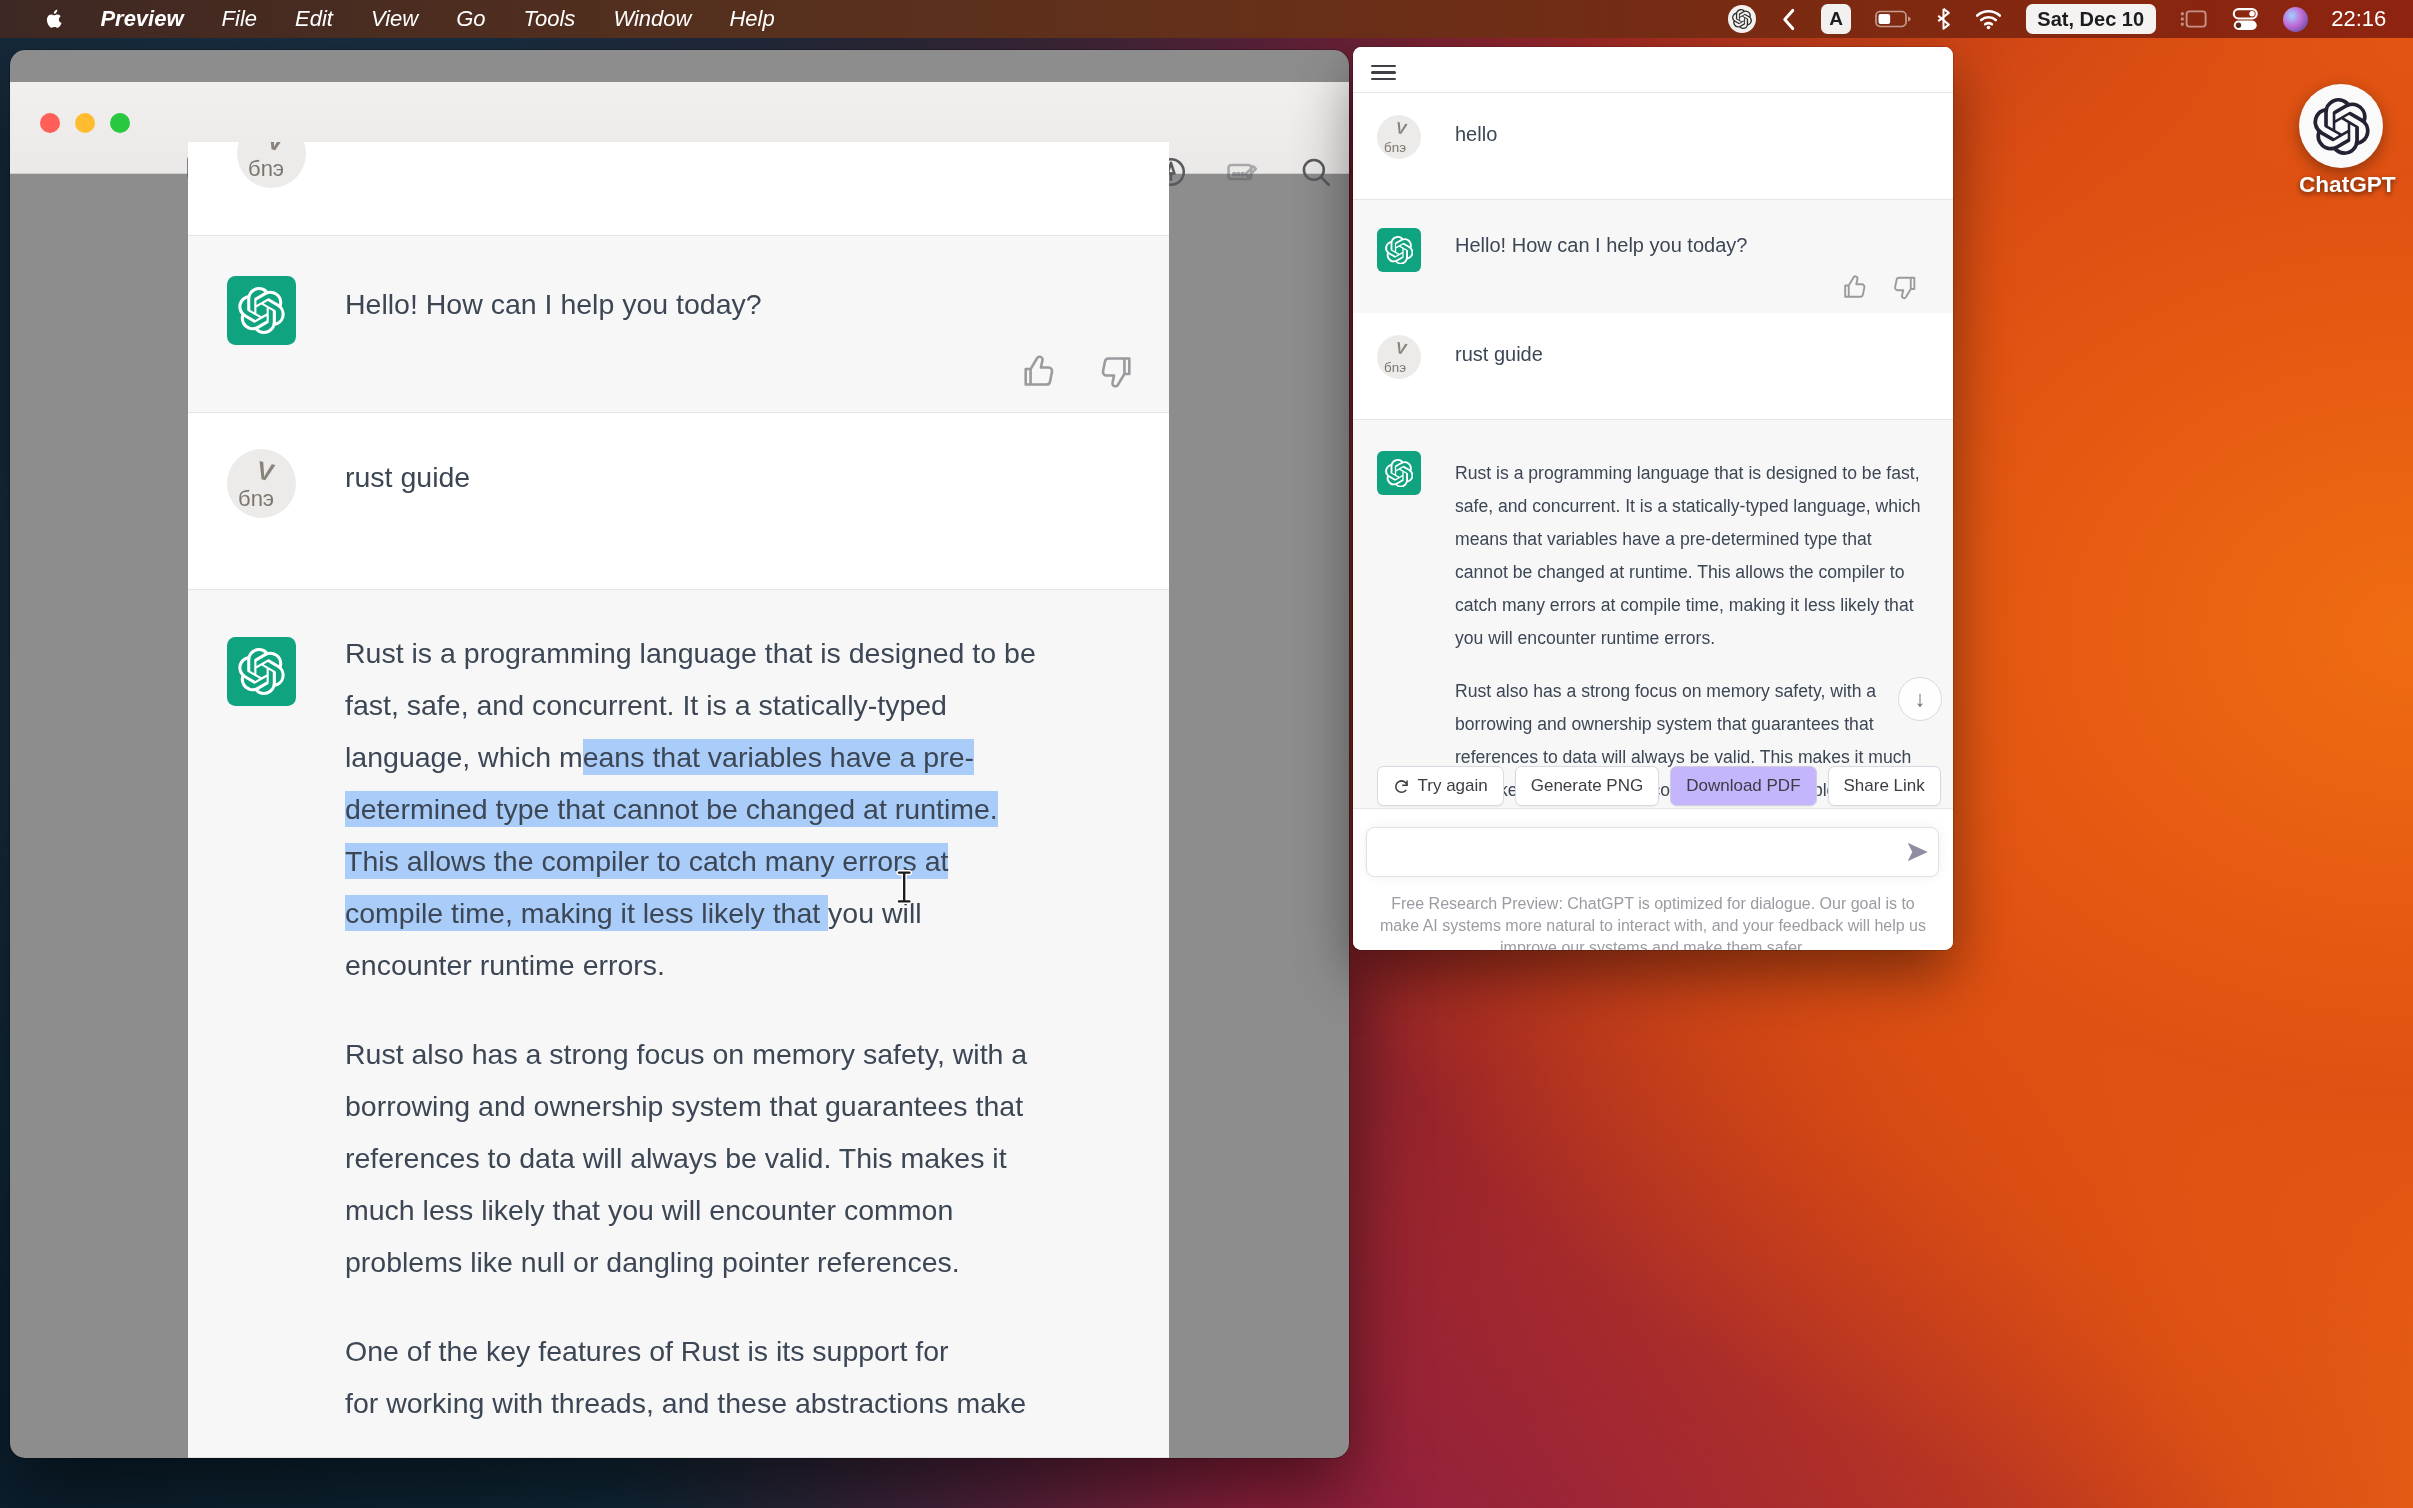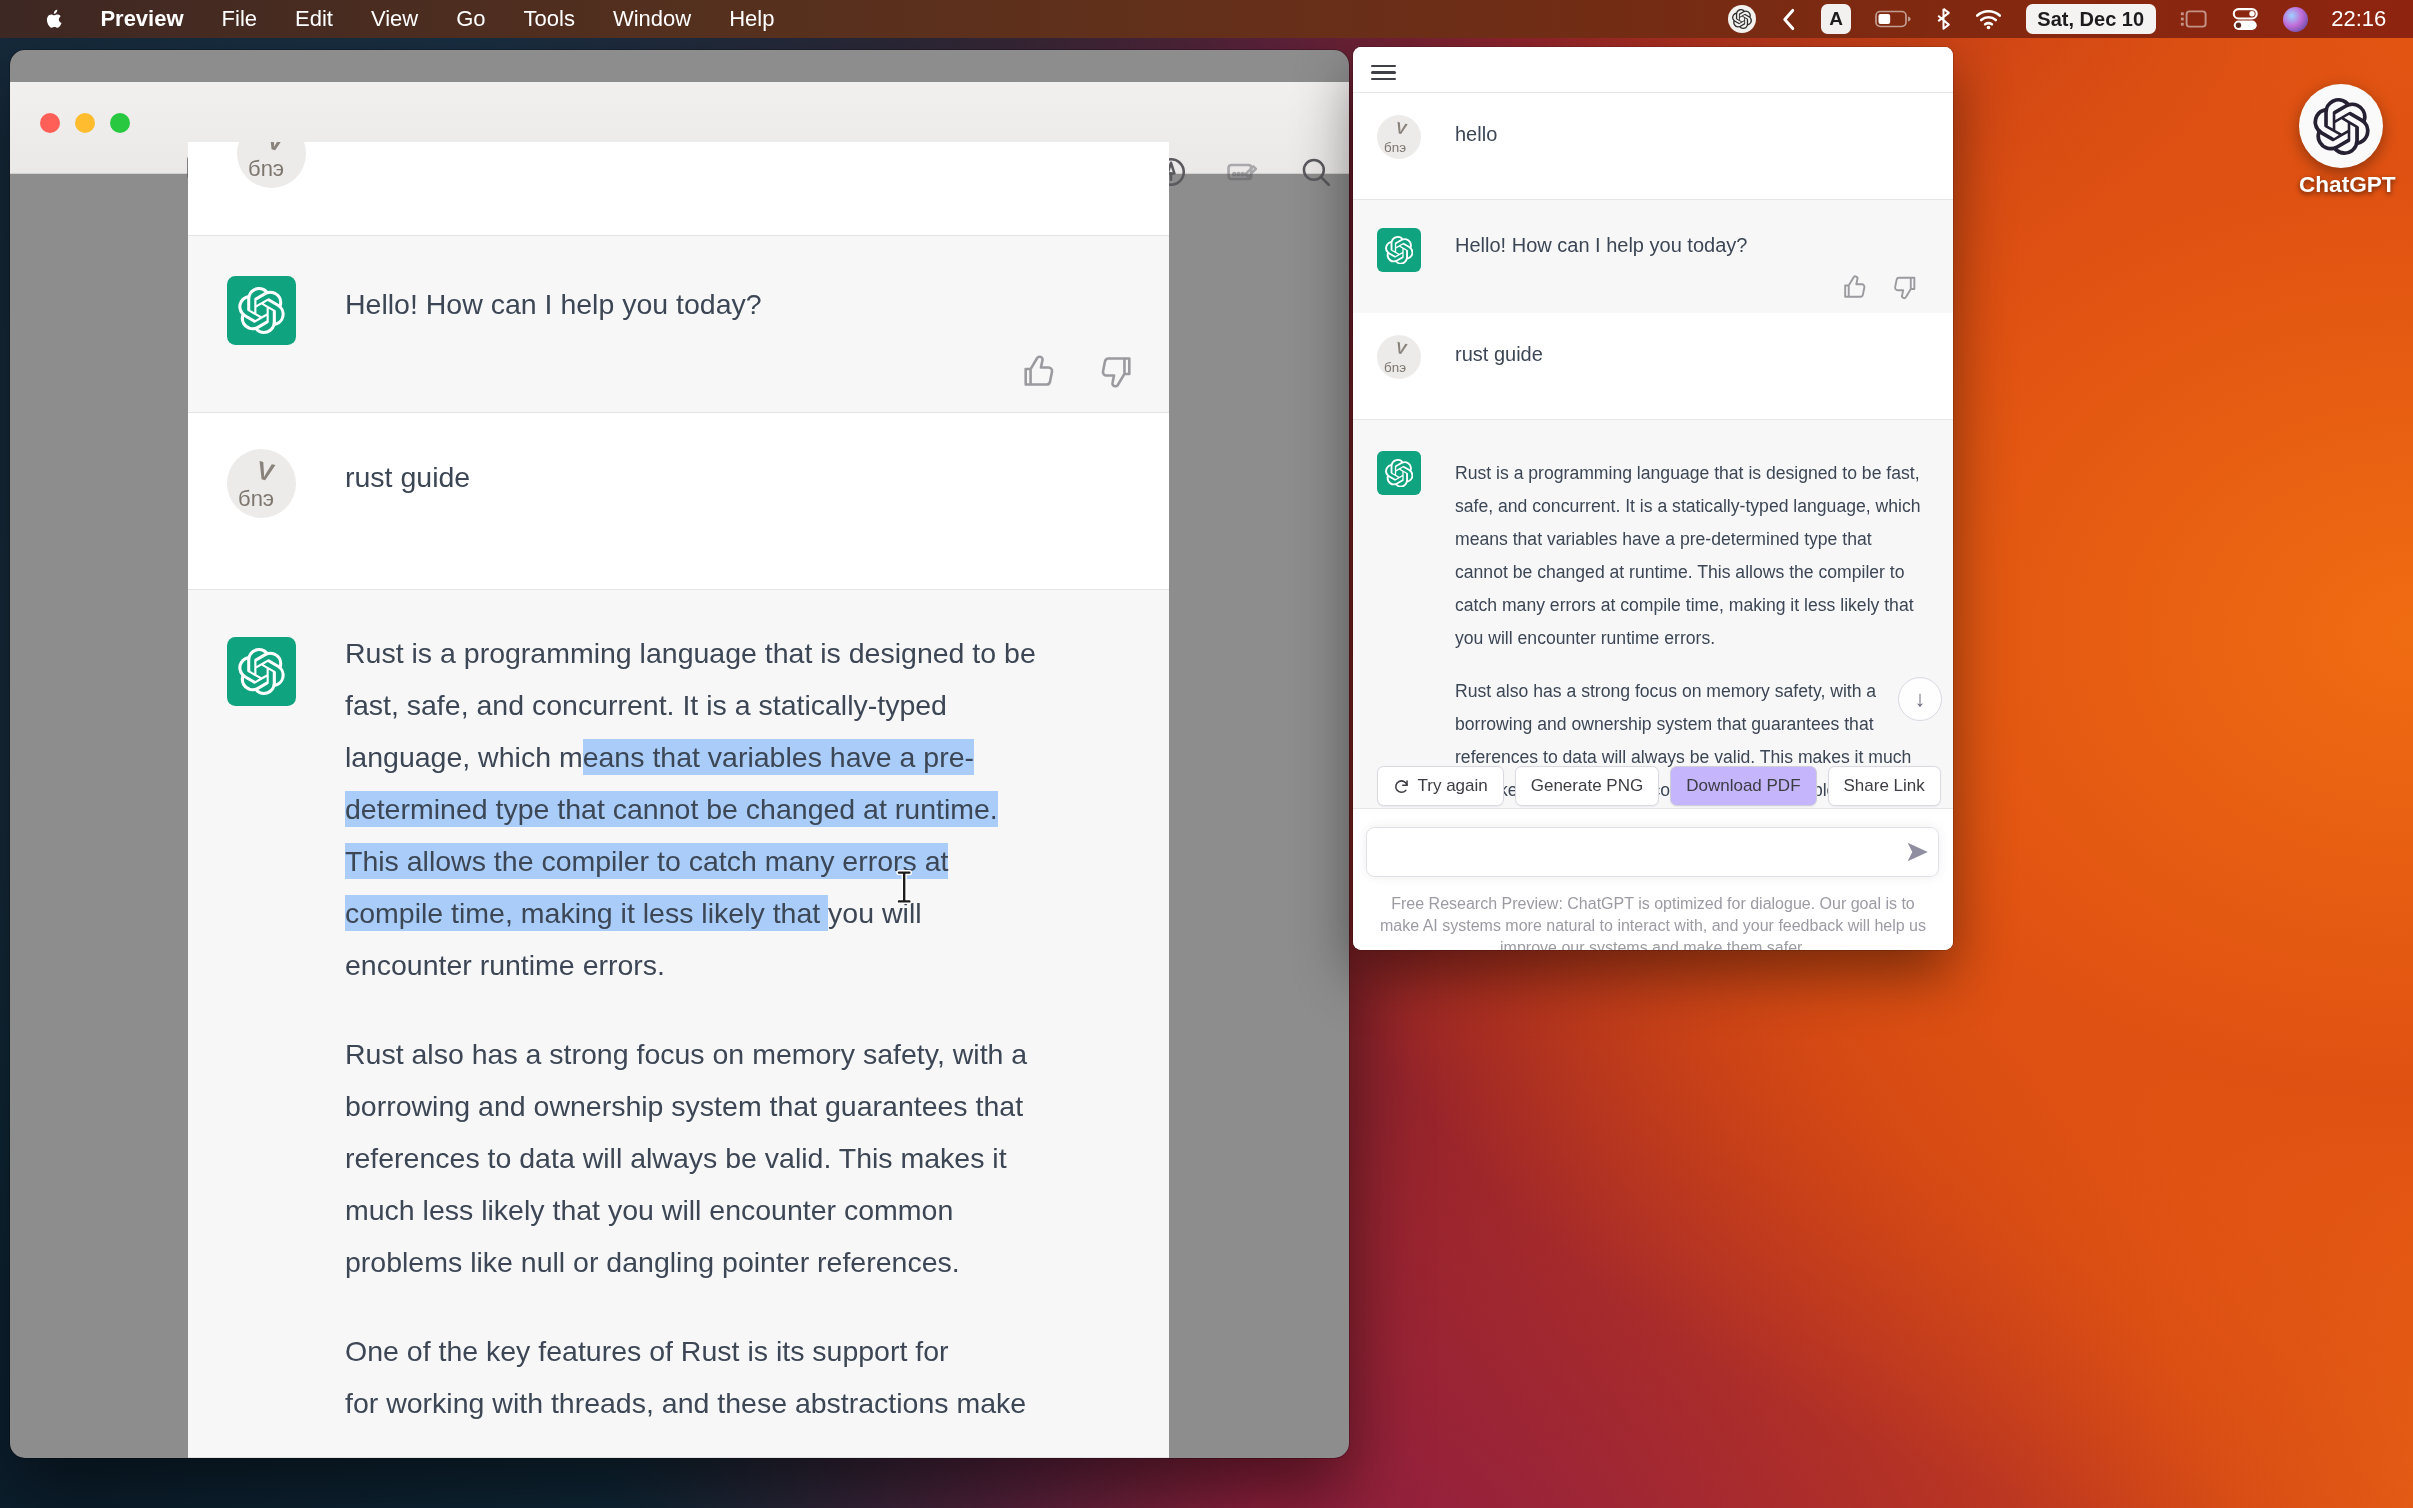--- a/index.html
+++ b/index.html
@@ -15,21 +15,21 @@
       radial-gradient(50% 62% at 76% 112%, #c23617 0%, rgba(194,54,23,0) 72%),
       radial-gradient(60% 50% at 30% -10%, #13293c 0%, rgba(19,41,60,0) 60%),
       linear-gradient(100deg, #16293a 0%, #1d3346 18%, #4e2530 36%, #75203a 48%, #9c2624 62%, #c43d16 76%, #e85d13 90%, #ef6a14 100%);
   }
 
   
   .menubar { position:absolute; left:0; top:0; width:2413px; height:38px;
     background:linear-gradient(90deg,#3e2823 0%,#55301e 30%,#62301b 48%,#742c14 68%,#87270f 86%,#8e2410 100%);
     display:flex; align-items:center; color:#fff; font-size:22px; z-index:50; }
   .menubar .left { display:flex; align-items:center; gap:0; padding-left:25px; }
-  .menubar .left > div { padding:0 19px; height:38px; display:flex; align-items:center; }
+  .menubar .left > div { padding:0 19px; height:38px; display:flex; align-items:center;font-style:italic; }
   .menu-apple svg { width:18.4px; height:22px; fill:#fff; }
   .menu-app { font-weight:bold; }
   .menubar .right { margin-left:auto; display:flex; align-items:center; gap:0; padding-right:15px; }
   .menubar .right > div { padding:0 11.7px; display:flex; align-items:center; height:38px; }
   .mb-icon svg { display:block; }
   .chatgpt-mb { width:28.5px; height:28.5px; background:#f4f2ef; border-radius:50%;
     display:flex; align-items:center; justify-content:center; }
   .chatgpt-mb svg { width:20px; height:20px; fill:#2d2d2d; }
   .inputsrc { width:30px; height:30px; background:#f2f1f0; border-radius:6.7px; color:#1c1c1e;
     display:flex; align-items:center; justify-content:center; font-size:19px; font-weight:bold; }

